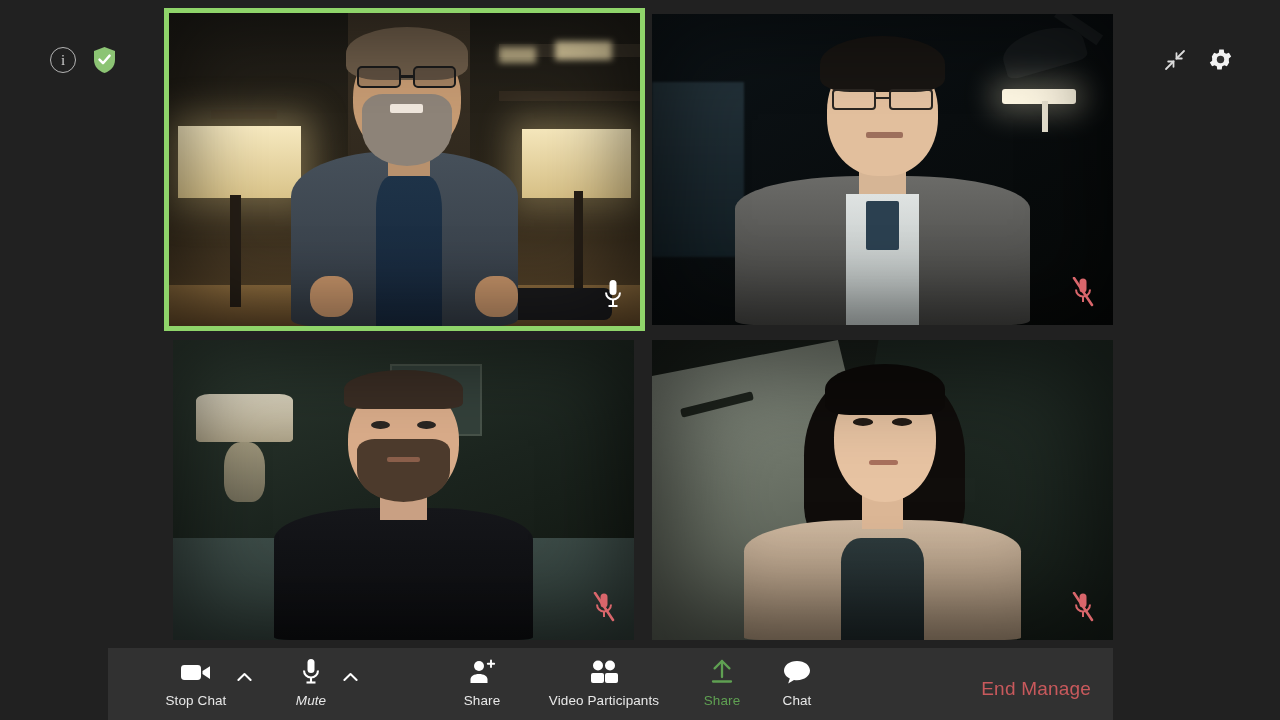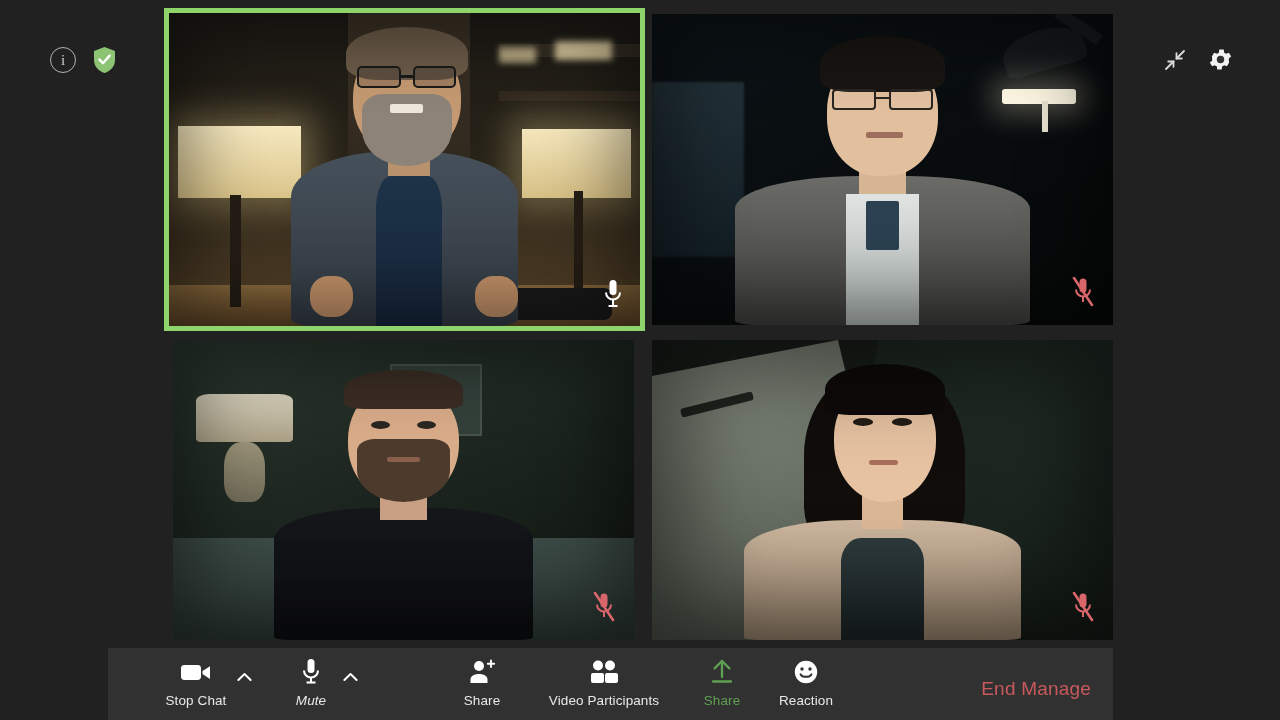--- a/index.html
+++ b/index.html
@@ -404,32 +404,29 @@
       <div class="tb-icon">
         <svg width="26" height="28" viewBox="0 0 26 28">
           <path d="M13 3 L13 19" stroke="#5fa052" stroke-width="2.3" stroke-linecap="round"></path>
           <path d="M5.6 10.4 L13 3 L20.4 10.4" stroke="#5fa052" stroke-width="2.3" fill="none" stroke-linecap="round" stroke-linejoin="round"></path>
           <path d="M4 23.5 H22" stroke="#5fa052" stroke-width="2.3" stroke-linecap="round"></path>
         </svg>
       </div>
       <div class="tb-label green">Share</div>
     </div>
 
-
-
-    <div class="tb-item" style="width:92px;">
-      <div class="tb-icon">
-        <svg width="26" height="26" viewBox="0 0 26 26">
-          <circle cx="13" cy="13" r="11.2" fill="#ffffff"></circle>
-          <circle cx="9" cy="10" r="1.7" fill="#313131"></circle>
-          <circle cx="17" cy="10" r="1.7" fill="#313131"></circle>
-          <path d="M7.6 15.4 C9.4 18.6 16.6 18.6 18.4 15.4" stroke="#313131" stroke-width="2" fill="none" stroke-linecap="round"></path>
-        </svg>
-      </div>
-      <div class="tb-label">Reaction</div>
-    </div>
+    <div class="tb-item" style="width:74px;">
+      <div class="tb-icon">
+        <svg width="30" height="26" viewBox="0 0 30 26">
+          <path d="M15 2 C7.3 2 2 6.4 2 11.6 C2 15 4.3 18 7.8 19.6 L6.2 24.5 L12 20.9 C13 21.1 14 21.2 15 21.2 C22.7 21.2 28 16.8 28 11.6 C28 6.4 22.7 2 15 2 Z" fill="#ffffff"></path>
+        </svg>
+      </div>
+      <div class="tb-label">Chat</div>
+    </div>
+
+
 
     <div class="spacer"></div>
 
     <div class="end-meeting">End Manage</div>
   </div>
 
 </div>
 
 </body></html>

